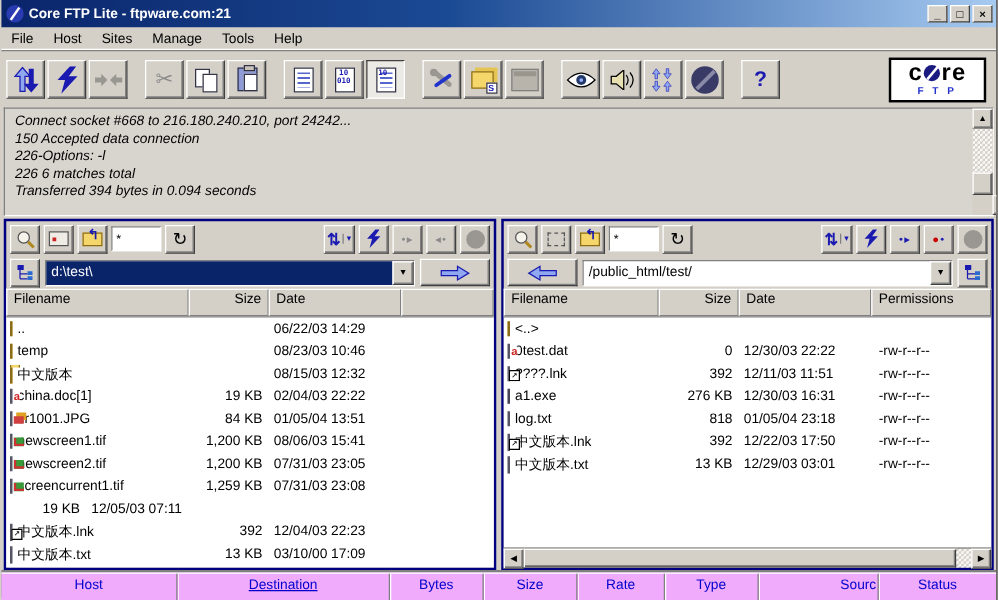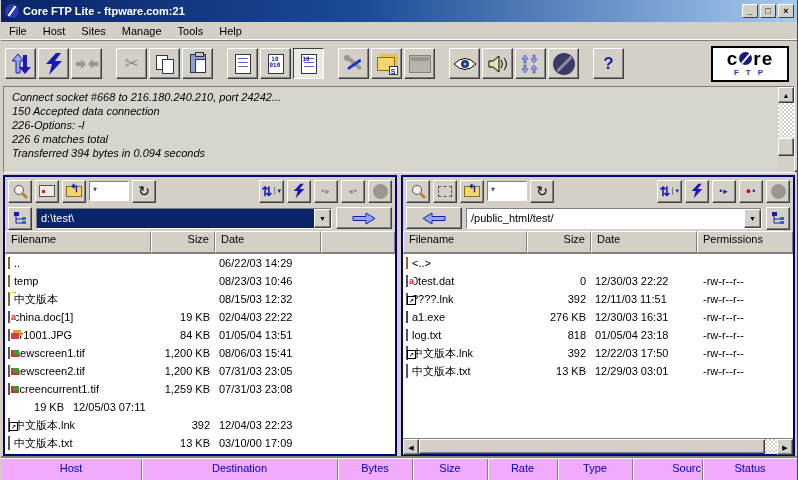--- a/index.html
+++ b/index.html
@@ -120,21 +120,21 @@
   .hscroll{height:16px;display:flex;background:#d4d0c8;border-top:1px solid #808080;position:relative;}
   .hthumb{flex:1;margin-right:28px;background:#d4d0c8;border:1px solid;border-color:#fff #404040 #404040 #fff;box-shadow:inset -1px -1px 0 #808080;}
   .htrack{position:absolute;right:16px;top:0;bottom:0;width:12px;
     background-image:linear-gradient(45deg,#fff 25%,transparent 25%,transparent 75%,#fff 75%),linear-gradient(45deg,#fff 25%,transparent 25%,transparent 75%,#fff 75%);
     background-size:4px 4px;background-position:0 0,2px 2px;}
   .hs-right{position:absolute;right:0;top:0;}
   
   .queuebar{height:22px;display:flex;align-items:center;border-top:1px solid #fff;box-shadow:0 -2px 0 #808080;background:#f0abfc;margin-top:0px;}
   .qcell{color:#0000cc;text-align:center;padding:3px 2px;height:100%;overflow:hidden;white-space:nowrap;}
   .qcell + .qcell{border-left:1px solid #808080;box-shadow:inset 1px 0 0 #fff;}
-  .q0{width:140px;} .q1{width:196px;} .q2{width:75px;} .q3{width:75px;} .q4{width:70px;} .q5{width:75px;} .q6{width:95px;} .q7{flex:1;text-align:right;padding-right:1px;}
+  .q0{width:140px;} .q1{width:170px;text-decoration:underline;} .q2{width:75px;} .q3{width:75px;} .q4{width:70px;} .q5{width:75px;} .q6{width:95px;} .q7{flex:1;text-align:right;padding-right:1px;}
 </style>
 </head>
 <body>
 
 <div class="window">
 
   <div class="titlebar">
     <span class="title-icon"></span>
     <span class="title-text">Core FTP Lite - ftpware.com:21</span>
     <span class="winbtns">

